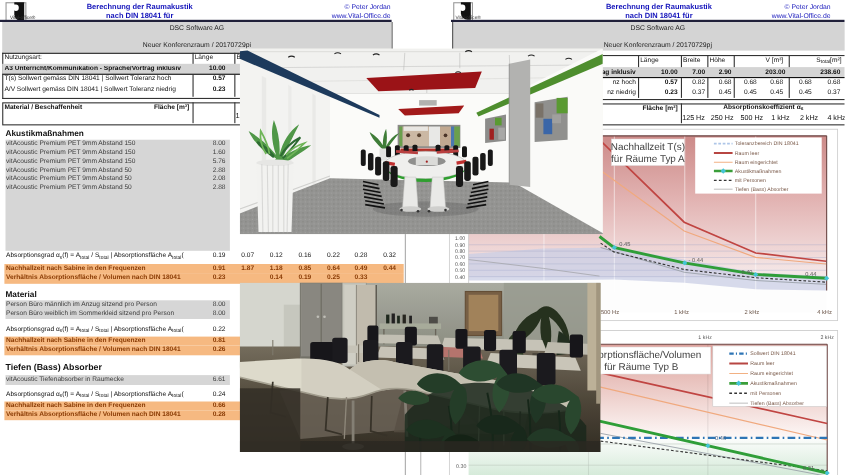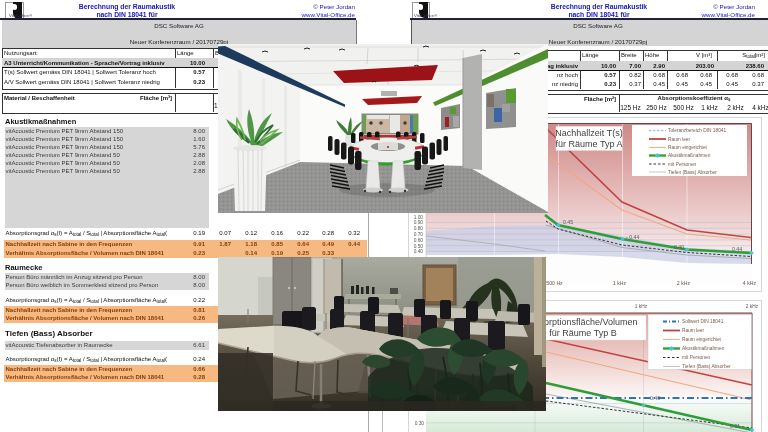--- a/index.html
+++ b/index.html
@@ -91,21 +91,21 @@
 <div class="t orgt r" style="left:309px;top:240.5px;width:25px">0.49</div>
 <div class="t orgt r" style="left:335px;top:240.5px;width:25px">0.44</div>
 <div class="org" style="left:3.5px;top:248.5px;width:363px;height:9px"></div>
 <div class="t orgt" style="left:5.5px;top:249.5px">Verhältnis Absorptionsfläche / Volumen nach DIN 18041</div>
 <div class="t orgt r" style="left:180px;top:249.5px;width:25px">0.23</div>
 <div class="t orgt r" style="left:232px;top:249.5px;width:25px">0.14</div>
 <div class="t orgt r" style="left:258px;top:249.5px;width:25px">0.19</div>
 <div class="t orgt r" style="left:284px;top:249.5px;width:25px">0.25</div>
 <div class="t orgt r" style="left:309px;top:249.5px;width:25px">0.33</div>
 
-<div class="t b" style="left:5px;top:264px;font-size:7.5px">Raumecke</div>
+<div class="t b" style="left:5px;top:264px;font-size:7.5px">Material</div>
 <div class="gry" style="left:5px;top:272.5px;width:204px;height:17.5px"></div>
 <div class="t gt" style="left:5.5px;top:273.5px">Person Büro männlich im Anzug sitzend pro Person</div>
     <div class="t gt r" style="left:180px;top:273.5px;width:25px">8.00</div>
 <div class="t gt" style="left:5.5px;top:281.8px">Person Büro weiblich im Sommerkleid sitzend pro Person</div>
     <div class="t gt r" style="left:180px;top:281.8px;width:25px">8.00</div>
 <div class="t" style="left:5.5px;top:296.5px">Absorptionsgrad α<sub>s</sub>(f) = A<sub>total</sub> / S<sub>total</sub> | Absorptionsfläche A<sub>total</sub>(</div>
 <div class="t r" style="left:180px;top:296.5px;width:25px">0.22</div>
 <div class="org" style="left:3.5px;top:305.5px;width:363px;height:8.8px"></div>
 <div class="t orgt" style="left:5.5px;top:306.5px">Nachhallzeit nach Sabine in den Frequenzen</div>
 <div class="t orgt r" style="left:180px;top:306.5px;width:25px">0.81</div>

